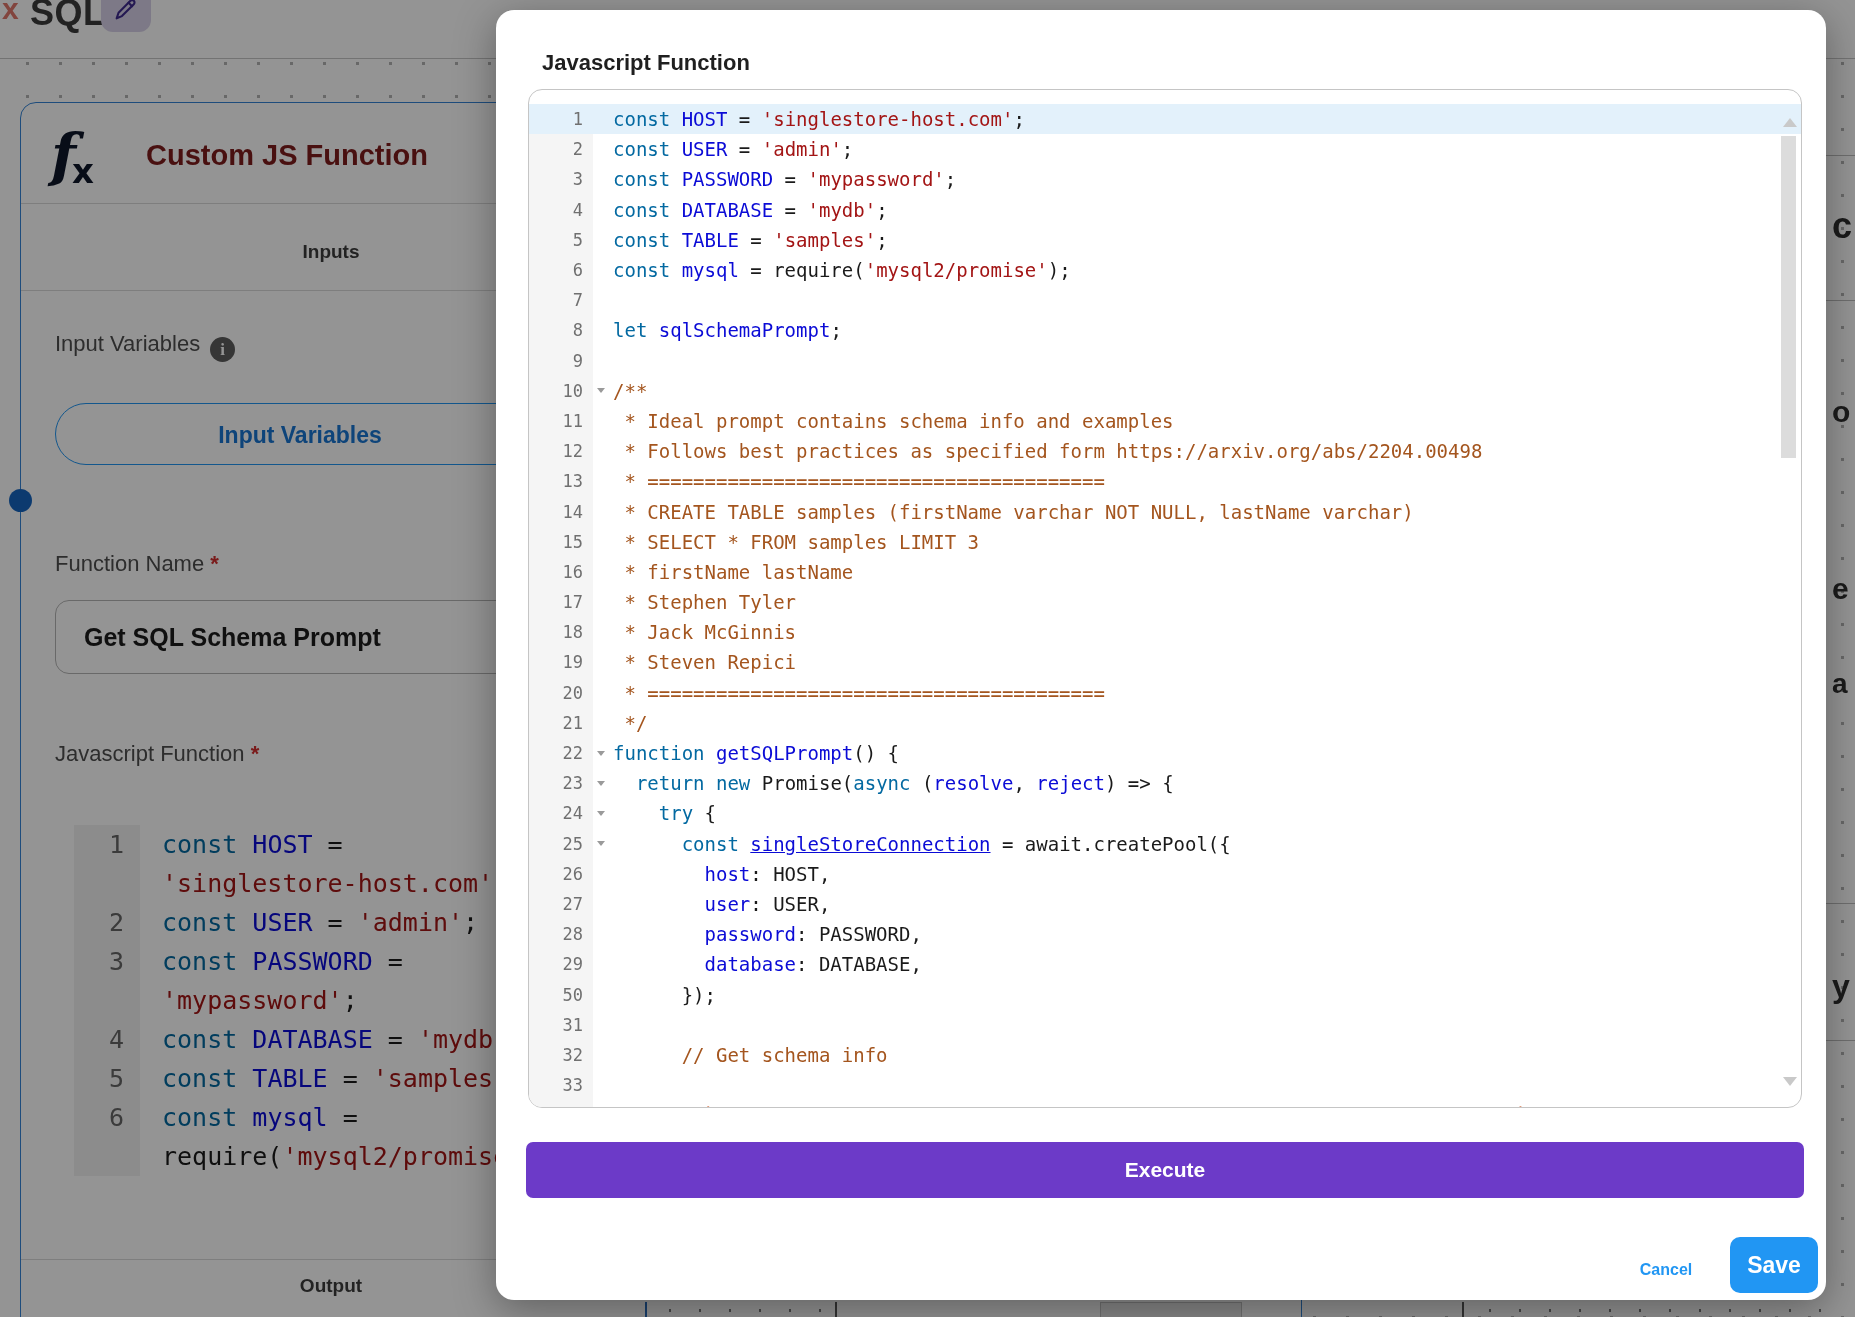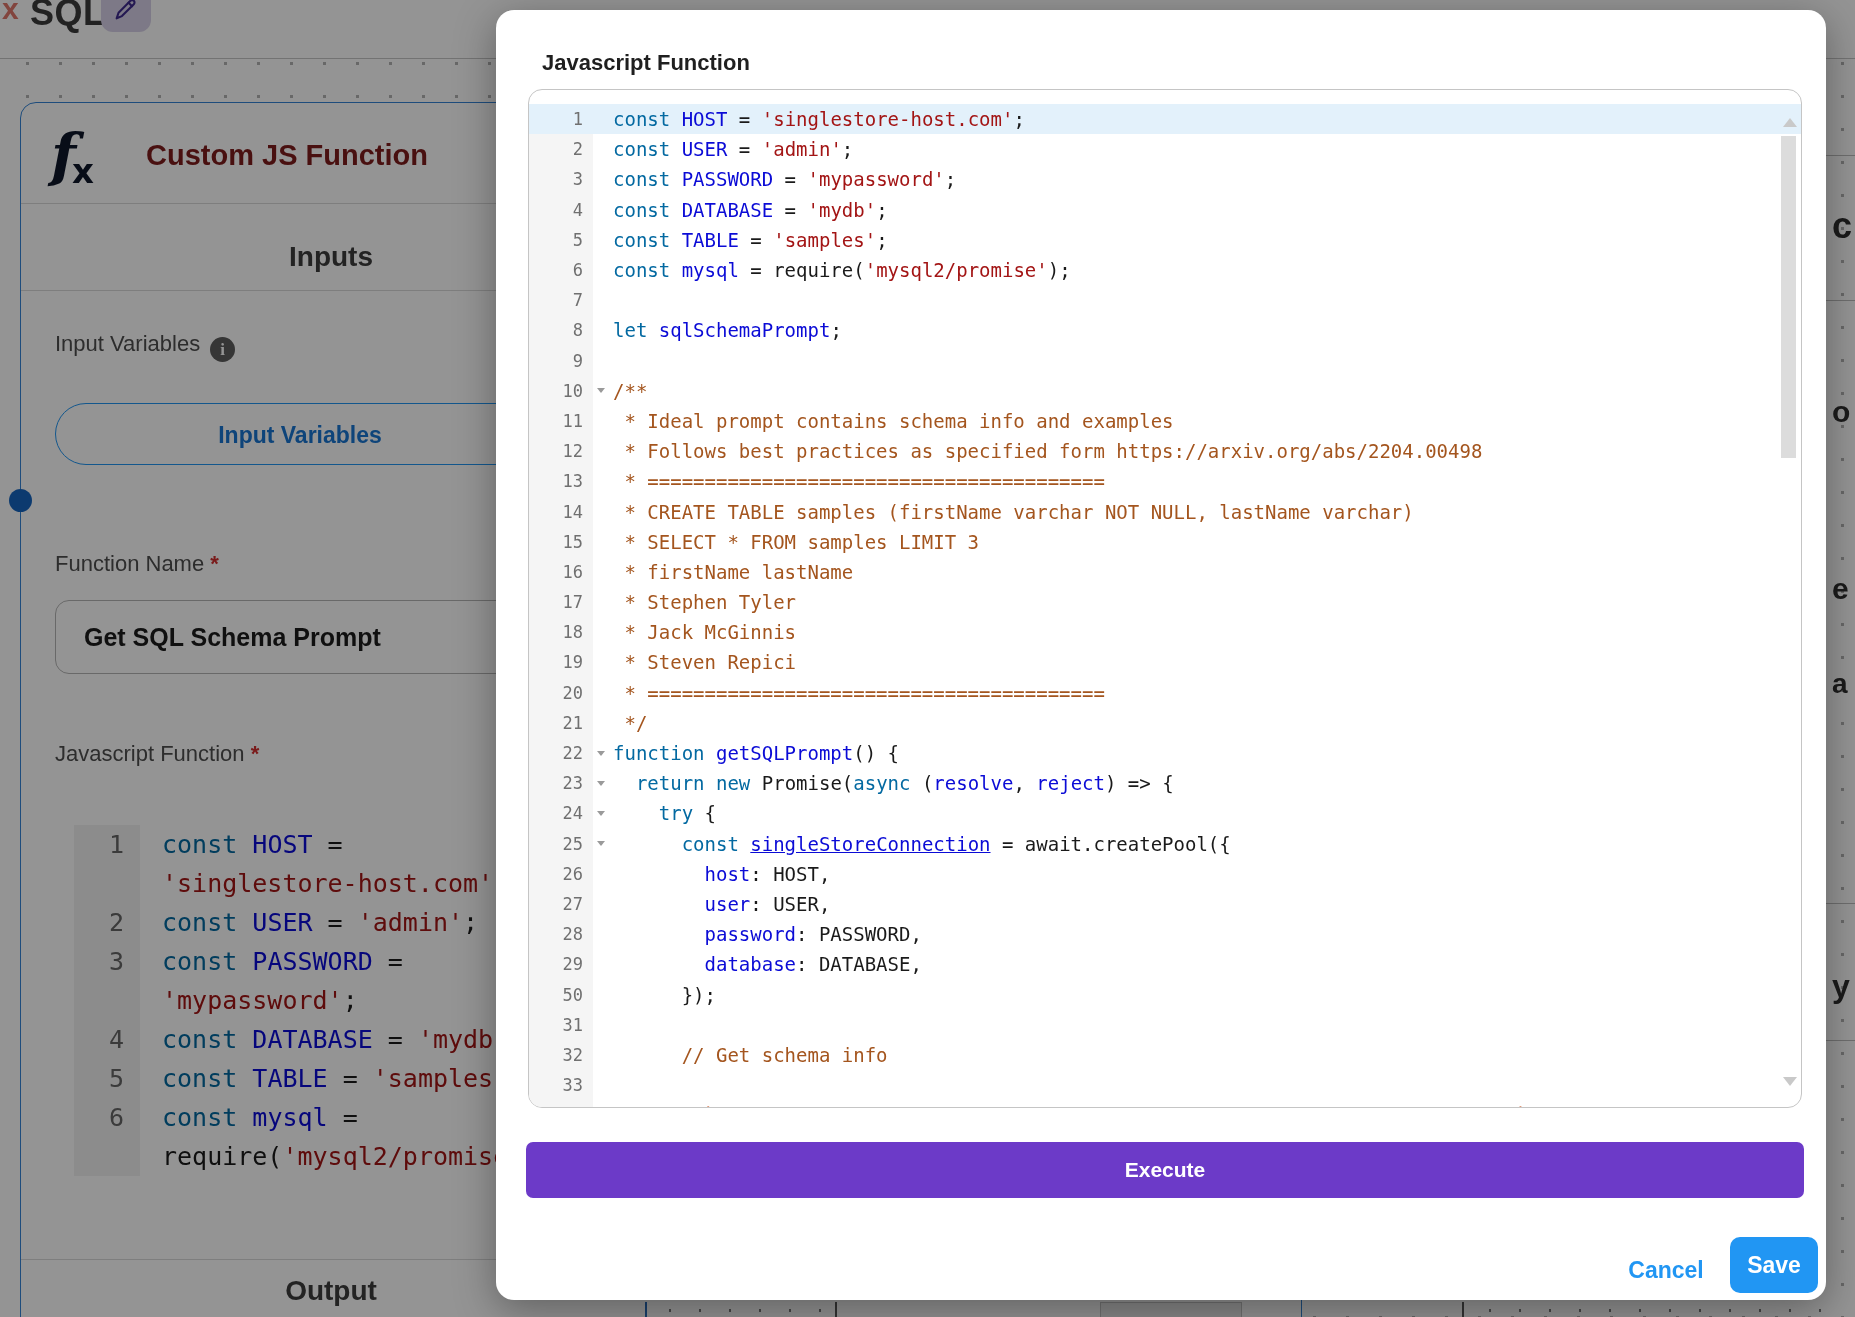--- a/index.html
+++ b/index.html
@@ -19,21 +19,21 @@
 
   
   .card{position:absolute;left:20px;top:102px;width:1280px;height:1400px;background:#fff;
     border:1.5px solid #3584d6;border-radius:16px;}
   .card-head{position:absolute;left:0;top:0;width:100%;height:100px;}
   .fx{position:absolute;left:30px;top:18px;color:#0f172a;}
   .fx .fx-f{font-family:"DejaVu Serif",serif;font-style:italic;font-weight:700;font-size:58px;}
   .fx .fx-x{font-family:"DejaVu Sans",sans-serif;font-weight:700;font-size:34px;position:relative;top:8px;left:-4px;}
   .card-title{position:absolute;left:125px;top:36px;font-size:29px;font-weight:600;color:#7f1d1d;}
   .cdiv{position:absolute;left:0;width:100%;height:0;border-top:1px solid #d9d9d9;}
-  .sec-head{position:absolute;width:620px;text-align:center;font-size:28px;font-weight:600;color:#3d3d3d;}
+  .sec-head{position:absolute;width:620px;text-align:center;font-size:19px;font-weight:600;color:#3d3d3d;}
   .label{position:absolute;font-size:22px;color:#4f4f4f;}
   .req{color:#d32f2f;font-weight:700;}
   .info-ic{display:inline-block;width:25px;height:25px;border-radius:50%;background:#5d5d5d;color:#fff;
     font-size:17px;font-weight:700;text-align:center;line-height:25px;vertical-align:-4px;margin-left:10px;font-family:"Liberation Serif",serif;}
   .handle{position:absolute;left:-12px;top:386px;width:23px;height:23px;border-radius:50%;background:#1565c0;}
   .pill-btn{position:absolute;left:34px;top:300px;width:490px;height:62px;border:1.5px solid #2196f3;border-radius:31px;
     background:transparent;color:#1976d2;font-size:23px;font-weight:700;text-align:center;line-height:60px;cursor:pointer;}
   .fname-input{position:absolute;left:34px;top:497px;width:500px;height:72px;border:1px solid #b5b5b5;border-radius:14px;
     background:#fff;display:flex;align-items:center;padding-left:28px;font-size:25px;font-weight:700;color:#1c1c1c;}
 
@@ -80,21 +80,21 @@
   .crow .fold{flex:none;width:16px;display:flex;align-items:center;justify-content:center;}
   .crow .fold .tri{width:0;height:0;border-left:4px solid transparent;border-right:4px solid transparent;border-top:5px solid #9a9a9a;}
   .crow .code{white-space:pre;padding-left:4px;}
   .sbar{position:absolute;right:4px;top:6px;width:16px;height:1004px;}
   .sbar .up{position:absolute;left:2px;top:22px;width:0;height:0;border-left:7px solid transparent;border-right:7px solid transparent;border-bottom:9px solid #c9c9c9;}
   .sbar .down{position:absolute;left:2px;bottom:14px;width:0;height:0;border-left:7px solid transparent;border-right:7px solid transparent;border-top:9px solid #c9c9c9;}
   .sbar .thumb{position:absolute;left:0;top:40px;width:15px;height:322px;background:#dcdcdc;}
   .execute-btn{position:absolute;left:30px;top:1132px;width:1278px;height:56px;background:#6c3ac8;border:none;border-radius:7px;
     color:#fff;font-size:21px;font-weight:700;cursor:pointer;font-family:"Liberation Sans",sans-serif;}
   .cancel-btn{position:absolute;left:1110px;top:1240px;width:120px;height:40px;background:transparent;border:none;
-    color:#2196f3;font-size:23px;font-weight:700;cursor:pointer;font-family:"Liberation Sans",sans-serif;}
+    color:#2196f3;font-size:16px;font-weight:700;cursor:pointer;font-family:"Liberation Sans",sans-serif;}
   .save-btn{position:absolute;left:1234px;top:1227px;width:88px;height:56px;background:#2196f3;border:none;border-radius:10px;
     color:#fff;font-size:23px;font-weight:700;cursor:pointer;font-family:"Liberation Sans",sans-serif;}
 </style>
 </head>
 <body>
 
 <div class="stage">
 
   <div class="bg">
     <div class="topbar">

